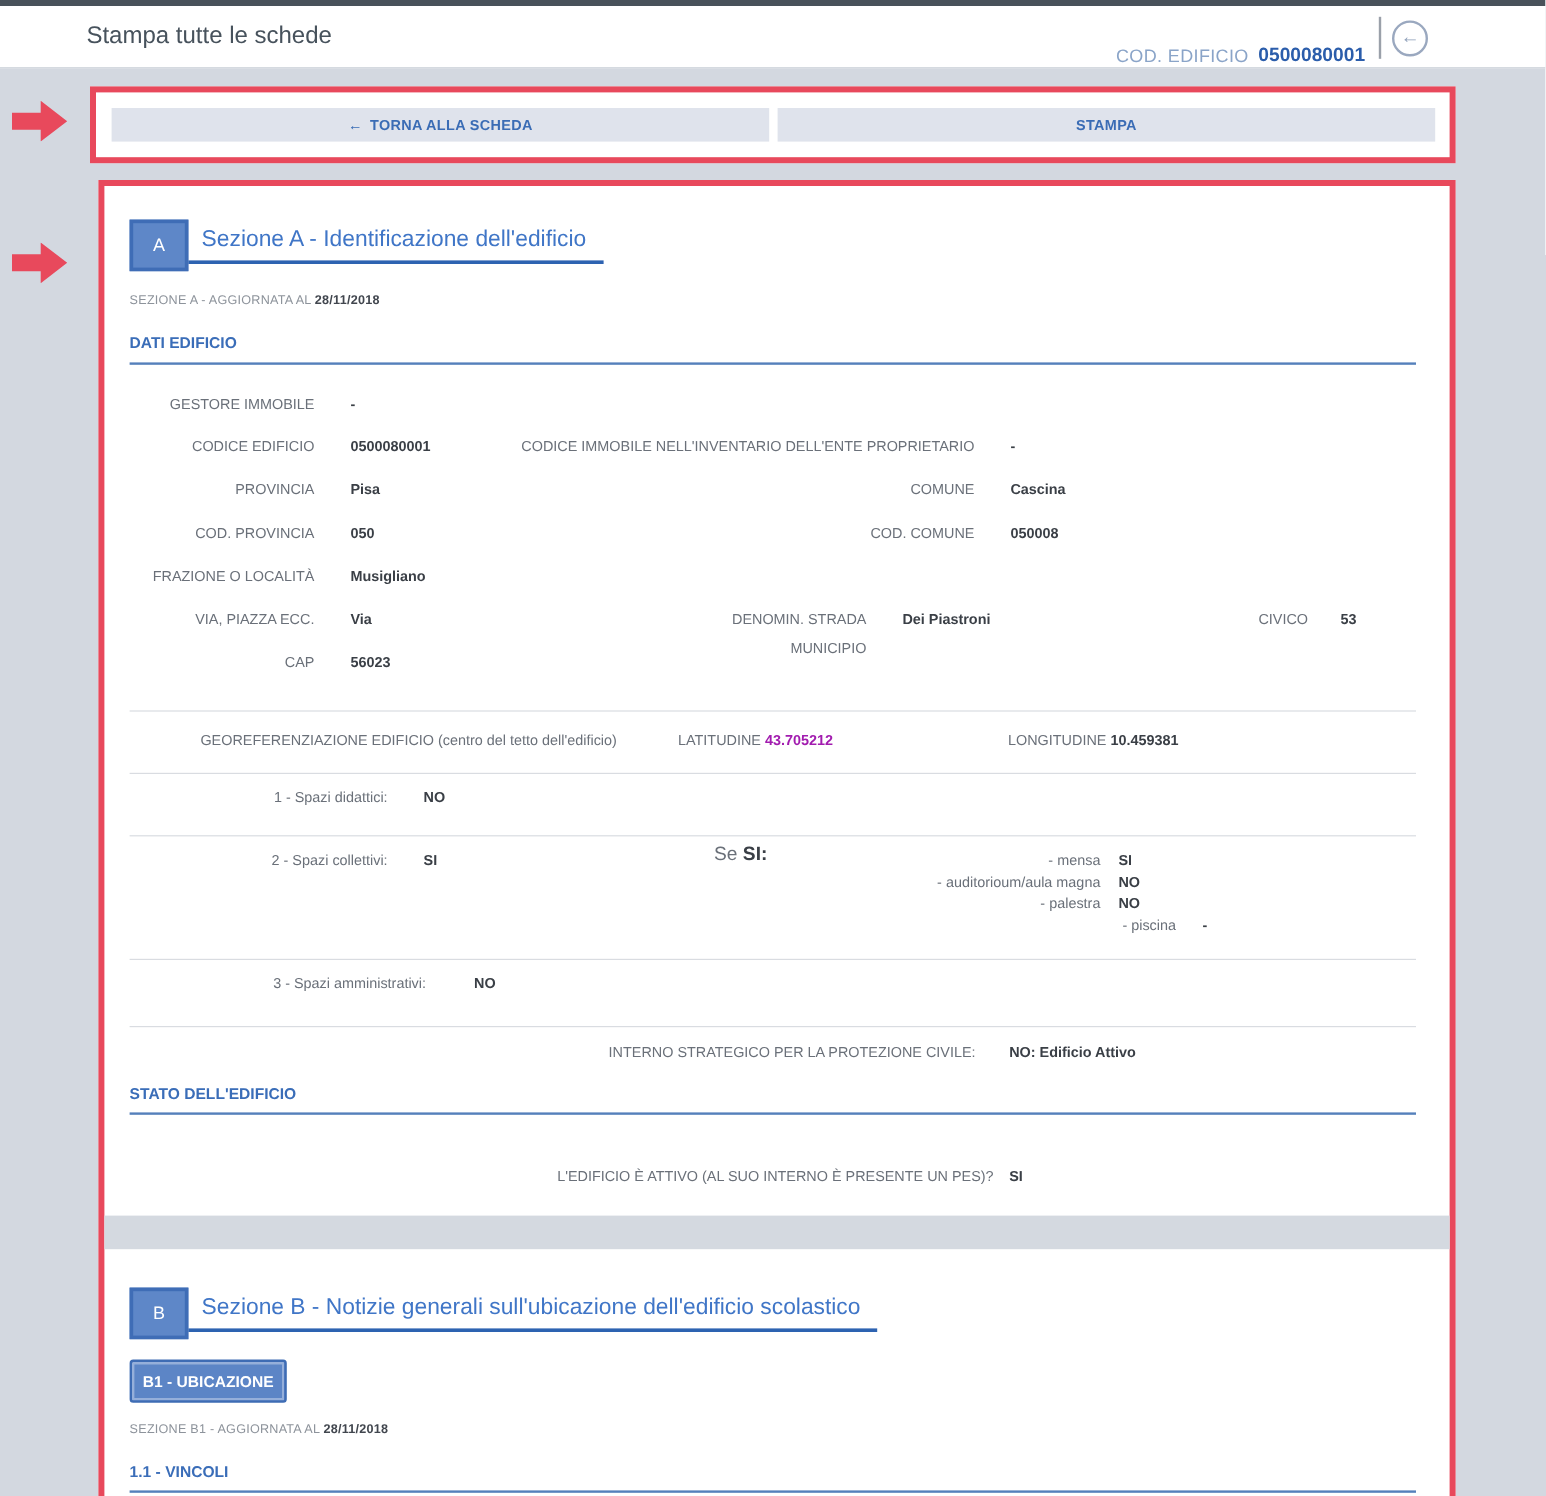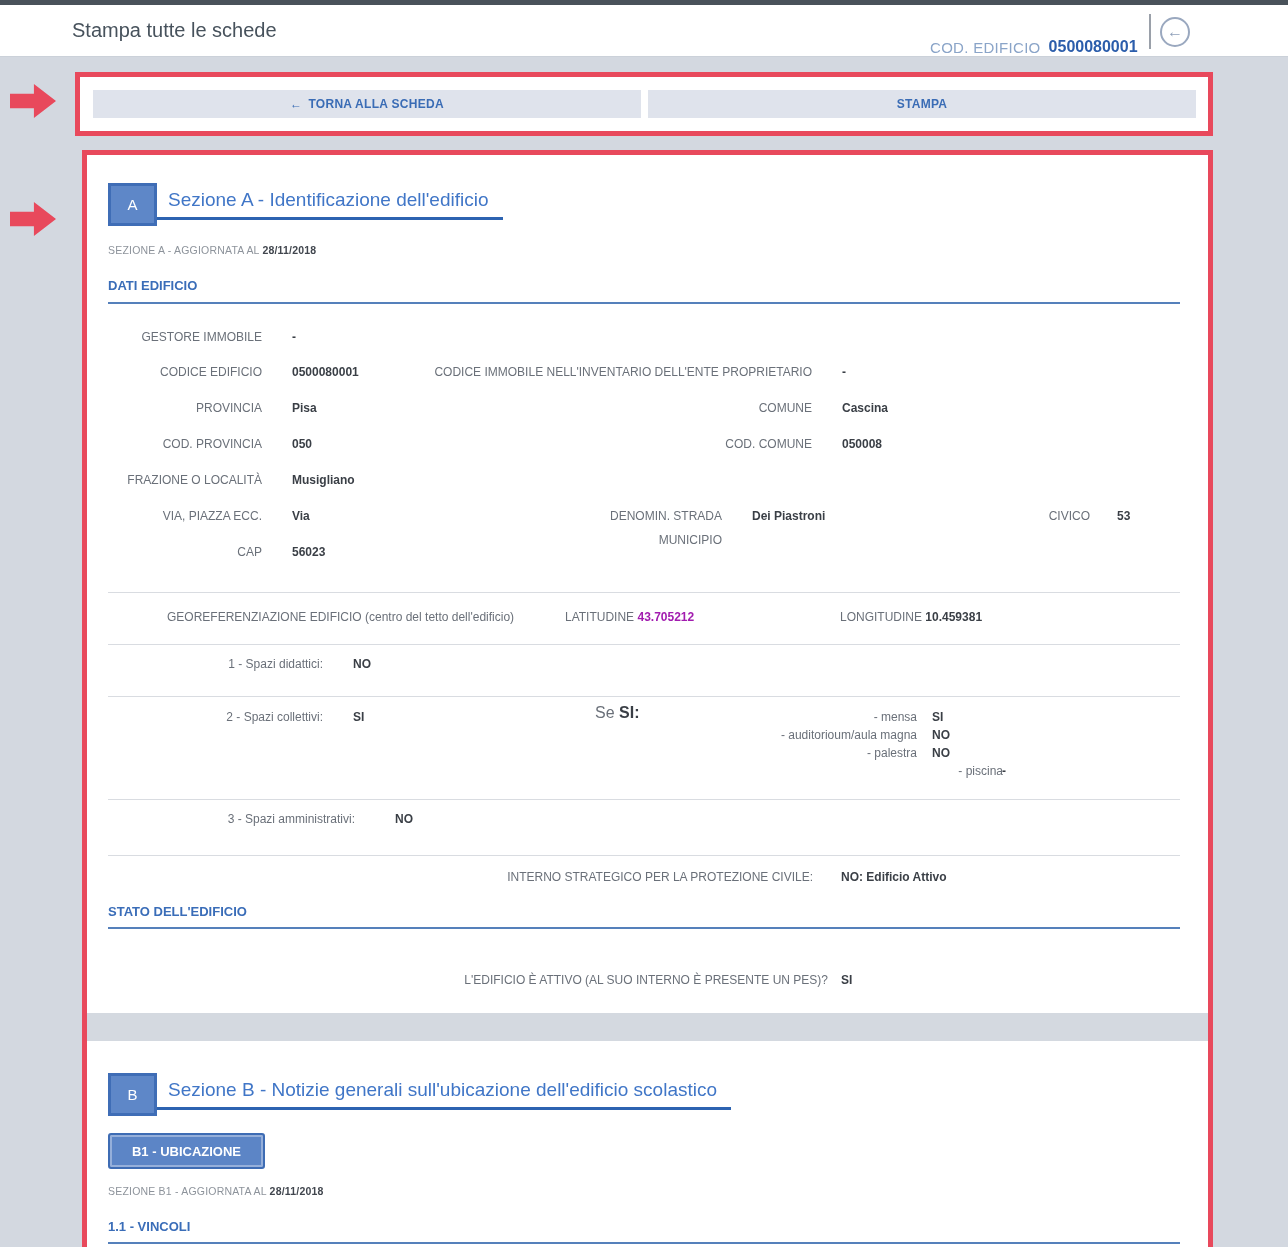--- a/index.html
+++ b/index.html
@@ -37,21 +37,21 @@
   .blue-rule{position:absolute;left:21px;width:1072px;height:0;border-top:2px solid #5580bb;}
   .divider{position:absolute;left:21px;width:1072px;height:0;border-top:1px solid #d9dce1;}
 
   .flabel{position:absolute;font-size:12px;color:#6a7079;white-space:nowrap;line-height:15px;}
   .fval{position:absolute;font-size:12px;font-weight:bold;color:#3a3f46;white-space:nowrap;line-height:15px;}
   .sesi{position:absolute;font-size:16px;color:#6a7079;white-space:nowrap;line-height:15px;}
   .sesi b{color:#3a3f46;}
 
   #gray-band{position:absolute;left:0;top:858px;width:1121px;height:28px;background:#d4d9e0;}
 
-  #b1-badge{position:absolute;left:21px;top:978px;width:157px;height:36px;box-sizing:border-box;background:#5c85c6;border:2px solid #3e6cb4;box-shadow:inset 0 0 0 2px rgba(255,255,255,.35);border-radius:3px;display:flex;align-items:center;justify-content:center;color:#ffffff;font-size:13px;font-weight:bold;white-space:nowrap;}
+  #b1-badge{position:absolute;left:21px;top:978px;width:131px;height:36px;box-sizing:border-box;background:#5c85c6;border:2px solid #3e6cb4;box-shadow:inset 0 0 0 2px rgba(255,255,255,.35);border-radius:3px;display:flex;align-items:center;justify-content:center;color:#ffffff;font-size:13px;font-weight:bold;white-space:nowrap;}
 </style>
 </head>
 <body>
 
 <div id="viewport">
   <div id="top-strip"></div>
 
   <div id="app-header">
     <div id="page-title">Stampa tutte le schede</div>
     <div id="cod-wrap">
@@ -146,21 +146,21 @@
       <span class="fval" style="left:266px;top:555px;">SI</span>
       <span class="sesi" style="left:508px;top:550px;">
         <span>Se </span><b>SI:</b>
       </span>
       <span class="flabel" style="right:291px;top:555px;">- mensa</span>
       <span class="fval" style="left:845px;top:555px;">SI</span>
       <span class="flabel" style="right:291px;top:573px;">- auditorioum/aula magna</span>
       <span class="fval" style="left:845px;top:573px;">NO</span>
       <span class="flabel" style="right:291px;top:591px;">- palestra</span>
       <span class="fval" style="left:845px;top:591px;">NO</span>
-      <span class="flabel" style="right:205px;top:609px;">- piscina</span>
+      <span class="flabel" style="right:228px;top:609px;">- piscina</span>
       <span class="fval" style="left:915px;top:609px;">-</span>
 
       <div class="divider" style="top:644px;"></div>
 
       <span class="flabel" style="right:853px;top:657px;">3 - Spazi amministrativi:</span>
       <span class="fval" style="left:308px;top:657px;">NO</span>
 
       <div class="divider" style="top:700px;"></div>
 
       <span class="flabel" style="right:395px;top:715px;">INTERNO STRATEGICO PER LA PROTEZIONE CIVILE:</span>

